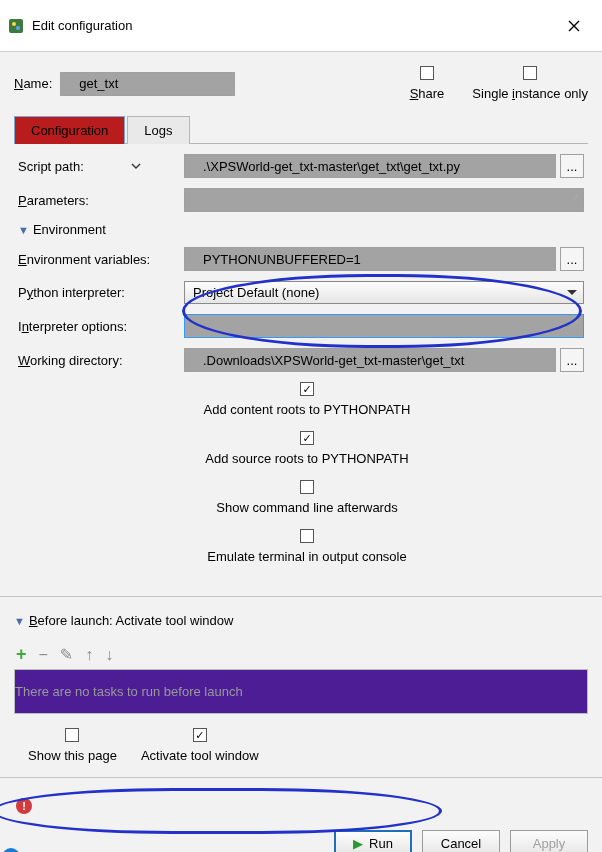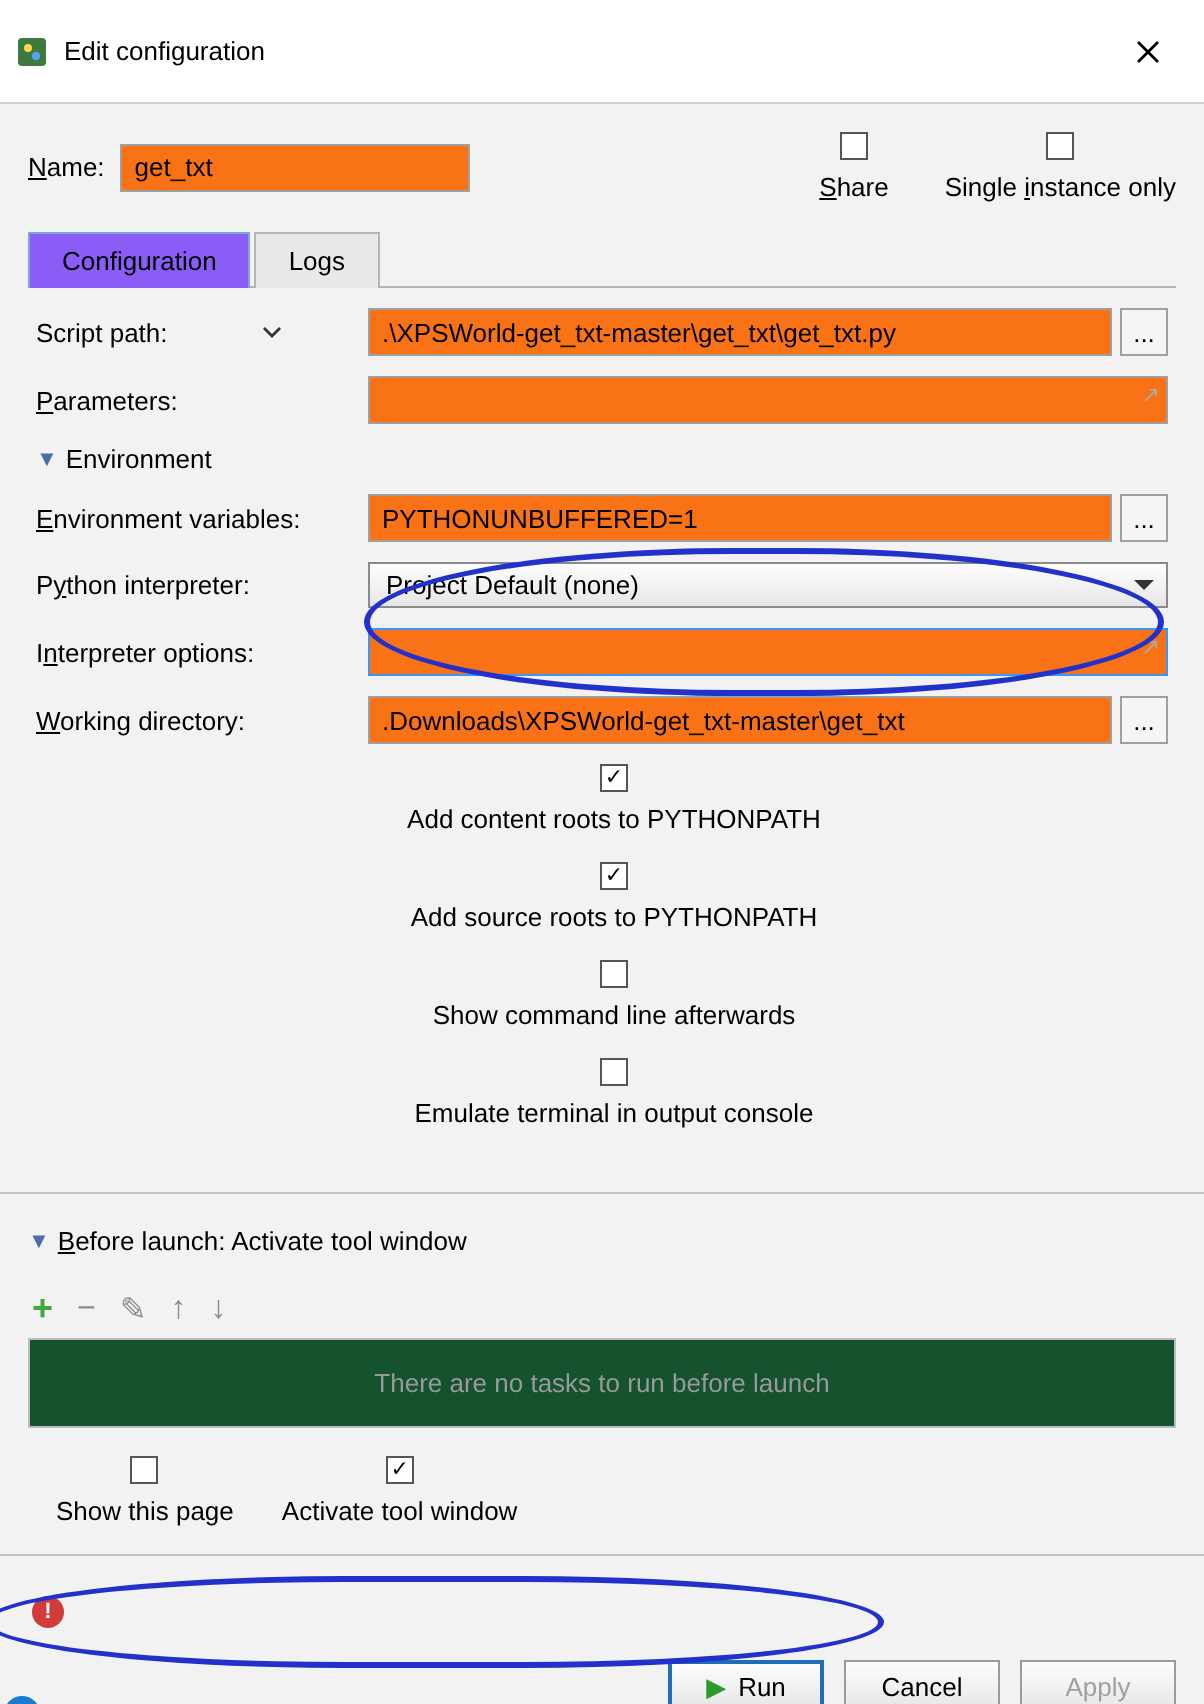--- a/index.html
+++ b/index.html
@@ -32,23 +32,23 @@
   display: flex; align-items: center; justify-content: center;
   font-size: 14px;
   cursor: pointer;
 }
 .body { padding: 14px 14px 8px 14px; background: #f2f2f2; height: calc(852px - 36px); display: flex; flex-direction: column; }
 .name-row { display: flex; align-items: center; gap: 8px; margin-bottom: 10px; }
 .underline-mnemonic { text-decoration: underline; }
 .label { color: #000; }
 input[type="text"], .text-input {
   height: 24px;
-  padding: 2px 6px;
+  padding: 2px 18px;
   border: 1px solid #a0a0a0;
-  background: #f97316;
+  background: #a3a3a3;
   font-family: inherit;
   font-size: 13px;
 }
 .name-input { width: 175px; }
 .chk { display: inline-flex; align-items: center; gap: 6px; cursor: pointer; flex-direction: column; }
 .chk .box {
   width: 14px; height: 14px;
   border: 1px solid #555;
   background: #fff;
   display: inline-flex; align-items: center; justify-content: center;
@@ -60,21 +60,21 @@
   padding: 6px 16px 6px 16px;
   border: 1px solid #b5b5b5;
   border-bottom: none;
   background: #e9e9e9;
   margin-right: 2px;
   cursor: pointer;
   position: relative;
   top: 1px;
 }
 .tab.active {
-  background: #8b5cf6;
+  background: #b91c1c;
   border-color: #7aa7d4;
 }
 .tab-body {
   border: 0;
   padding: 10px 4px 4px 4px;
   background: #f2f2f2;
 }
 .form-row { display: flex; align-items: center; margin-bottom: 10px; gap: 6px; }
 .form-row .flabel { width: 160px; }
 .form-row .ffield { flex: 1; display: flex; align-items: center; gap: 4px; }
@@ -113,23 +113,23 @@
 }
 .expand-input { position: relative; }
 .expand-input .exp {
   position: absolute; right: 4px; top: 3px;
   color: #aaa; font-size: 11px; cursor: pointer;
 }
 .checks { margin-left: 12px; }
 .checks .chk { display: flex; margin-bottom: 14px; }
 .before-launch-box {
   border: 1px solid #bcbcbc;
-  background: #14532d;
+  background: #4c1d95;
   height: 108px;
-  display: flex; align-items: center; justify-content: center;
+  display: flex; align-items: center; justify-content: flex-start;
   color: #999;
   margin-top: 4px;
 }
 .toolbar-row { display: flex; gap: 12px; margin: 6px 0 0 2px; align-items: center; }
 .toolbar-row .ticon { color: #8c8c8c; font-size: 16px; cursor: pointer; }
 .toolbar-row .ticon.add { color: #3fa93f; font-weight: bold; font-size: 18px; }
 .bottom-sep { border-top: 1px solid #c4c4c4; margin: 14px -14px 10px -14px; }
 .error-row { display: flex; align-items: center; gap: 6px; margin: 10px 0 8px 2px; }
 .error-icon {
   width: 16px; height: 16px; border-radius: 50%;

